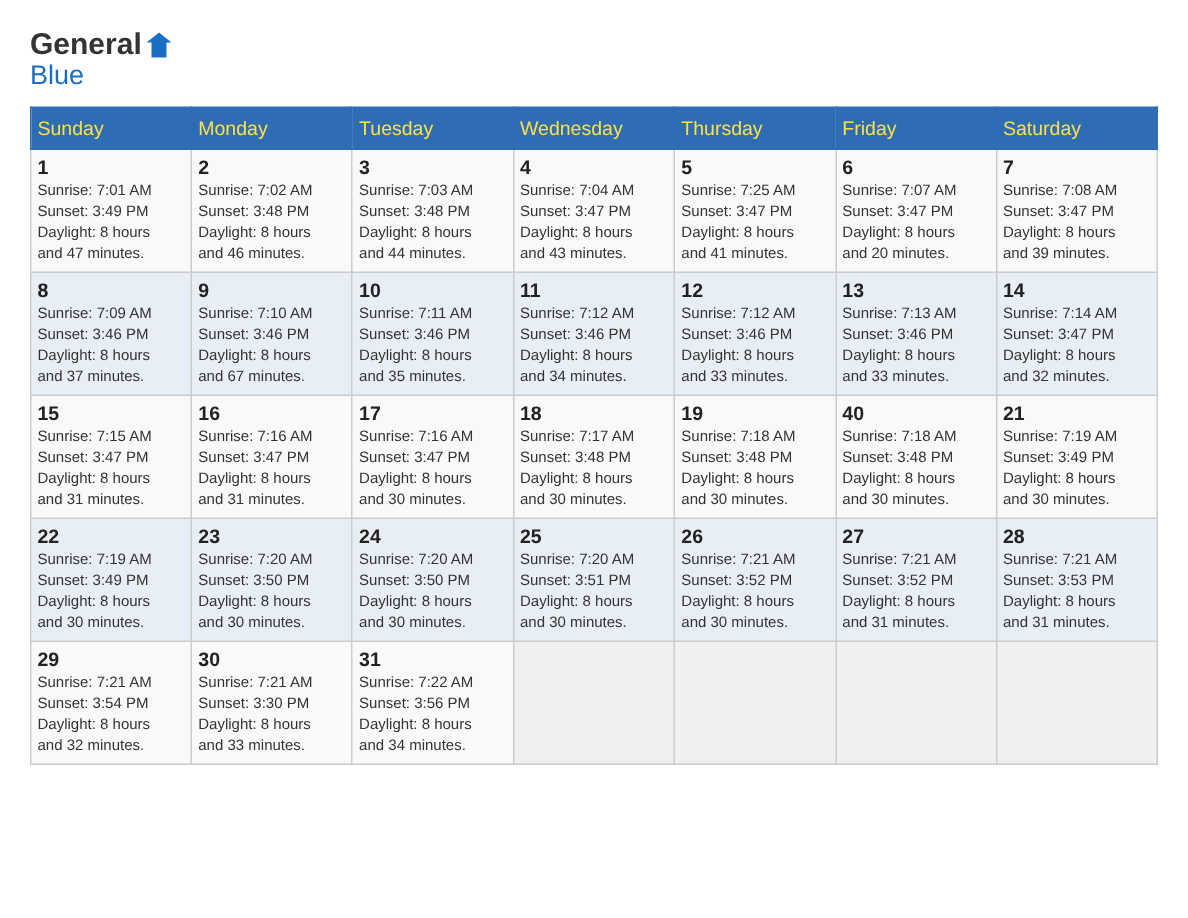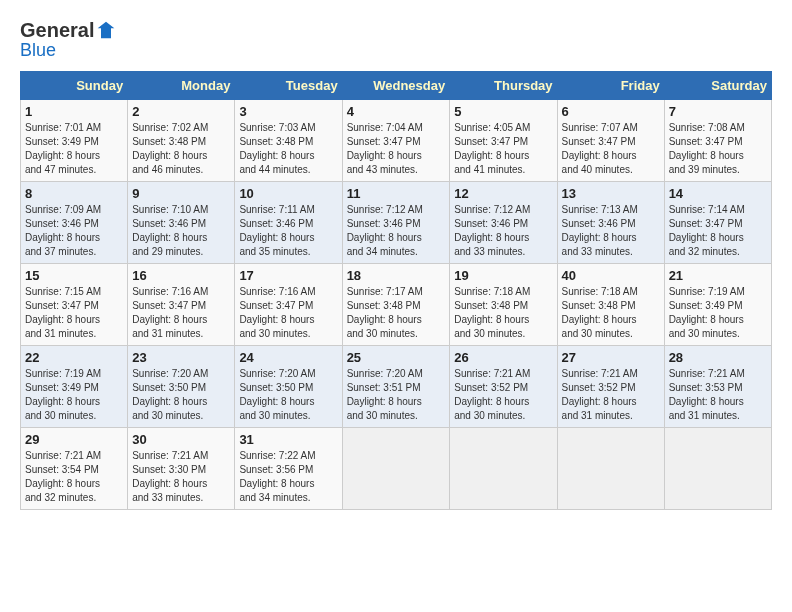--- a/index.html
+++ b/index.html
@@ -46,25 +46,25 @@
       font-size: 15px;
       color: #555;
     }
     .calendar {
       width: 100%;
       border-collapse: collapse;
       font-size: 11px;
     }
     .calendar thead th {
       background-color: #2e6db4;
-      color: #fef9c3;
+      color: #fde047;
       padding: 6px 4px;
-      text-align: right;
+      text-align: left;
       font-size: 13px;
-      font-weight: bold;
+      font-weight: normal;
       border: 1px solid #2e6db4;
     }
     .calendar tbody td {
       border: 1px solid #ccc;
       vertical-align: top;
       padding: 4px;
       width: 108px;
       min-height: 80px;
       background: #fff;
     }
@@ -155,33 +155,33 @@
           <div class="day-info">
             <span>Sunrise: 7:04 AM</span><br>
             <span>Sunset: 3:47 PM</span><br>
             <span>Daylight: 8 hours</span><br>
             <span>and 43 minutes.</span>
           </div>
         </td>
         <td>
           <span class="day-number">5</span>
           <div class="day-info">
-            <span>Sunrise: 4:05 AM</span><br>
+            <span>Sunrise: 7:25 AM</span><br>
             <span>Sunset: 3:47 PM</span><br>
             <span>Daylight: 8 hours</span><br>
             <span>and 41 minutes.</span>
           </div>
         </td>
         <td>
           <span class="day-number">6</span>
           <div class="day-info">
             <span>Sunrise: 7:07 AM</span><br>
             <span>Sunset: 3:47 PM</span><br>
             <span>Daylight: 8 hours</span><br>
-            <span>and 40 minutes.</span>
+            <span>and 20 minutes.</span>
           </div>
         </td>
         <td>
           <span class="day-number">7</span>
           <div class="day-info">
             <span>Sunrise: 7:08 AM</span><br>
             <span>Sunset: 3:47 PM</span><br>
             <span>Daylight: 8 hours</span><br>
             <span>and 39 minutes.</span>
           </div>
@@ -196,21 +196,21 @@
             <span>Daylight: 8 hours</span><br>
             <span>and 37 minutes.</span>
           </div>
         </td>
         <td>
           <span class="day-number">9</span>
           <div class="day-info">
             <span>Sunrise: 7:10 AM</span><br>
             <span>Sunset: 3:46 PM</span><br>
             <span>Daylight: 8 hours</span><br>
-            <span>and 29 minutes.</span>
+            <span>and 67 minutes.</span>
           </div>
         </td>
         <td>
           <span class="day-number">10</span>
           <div class="day-info">
             <span>Sunrise: 7:11 AM</span><br>
             <span>Sunset: 3:46 PM</span><br>
             <span>Daylight: 8 hours</span><br>
             <span>and 35 minutes.</span>
           </div>

